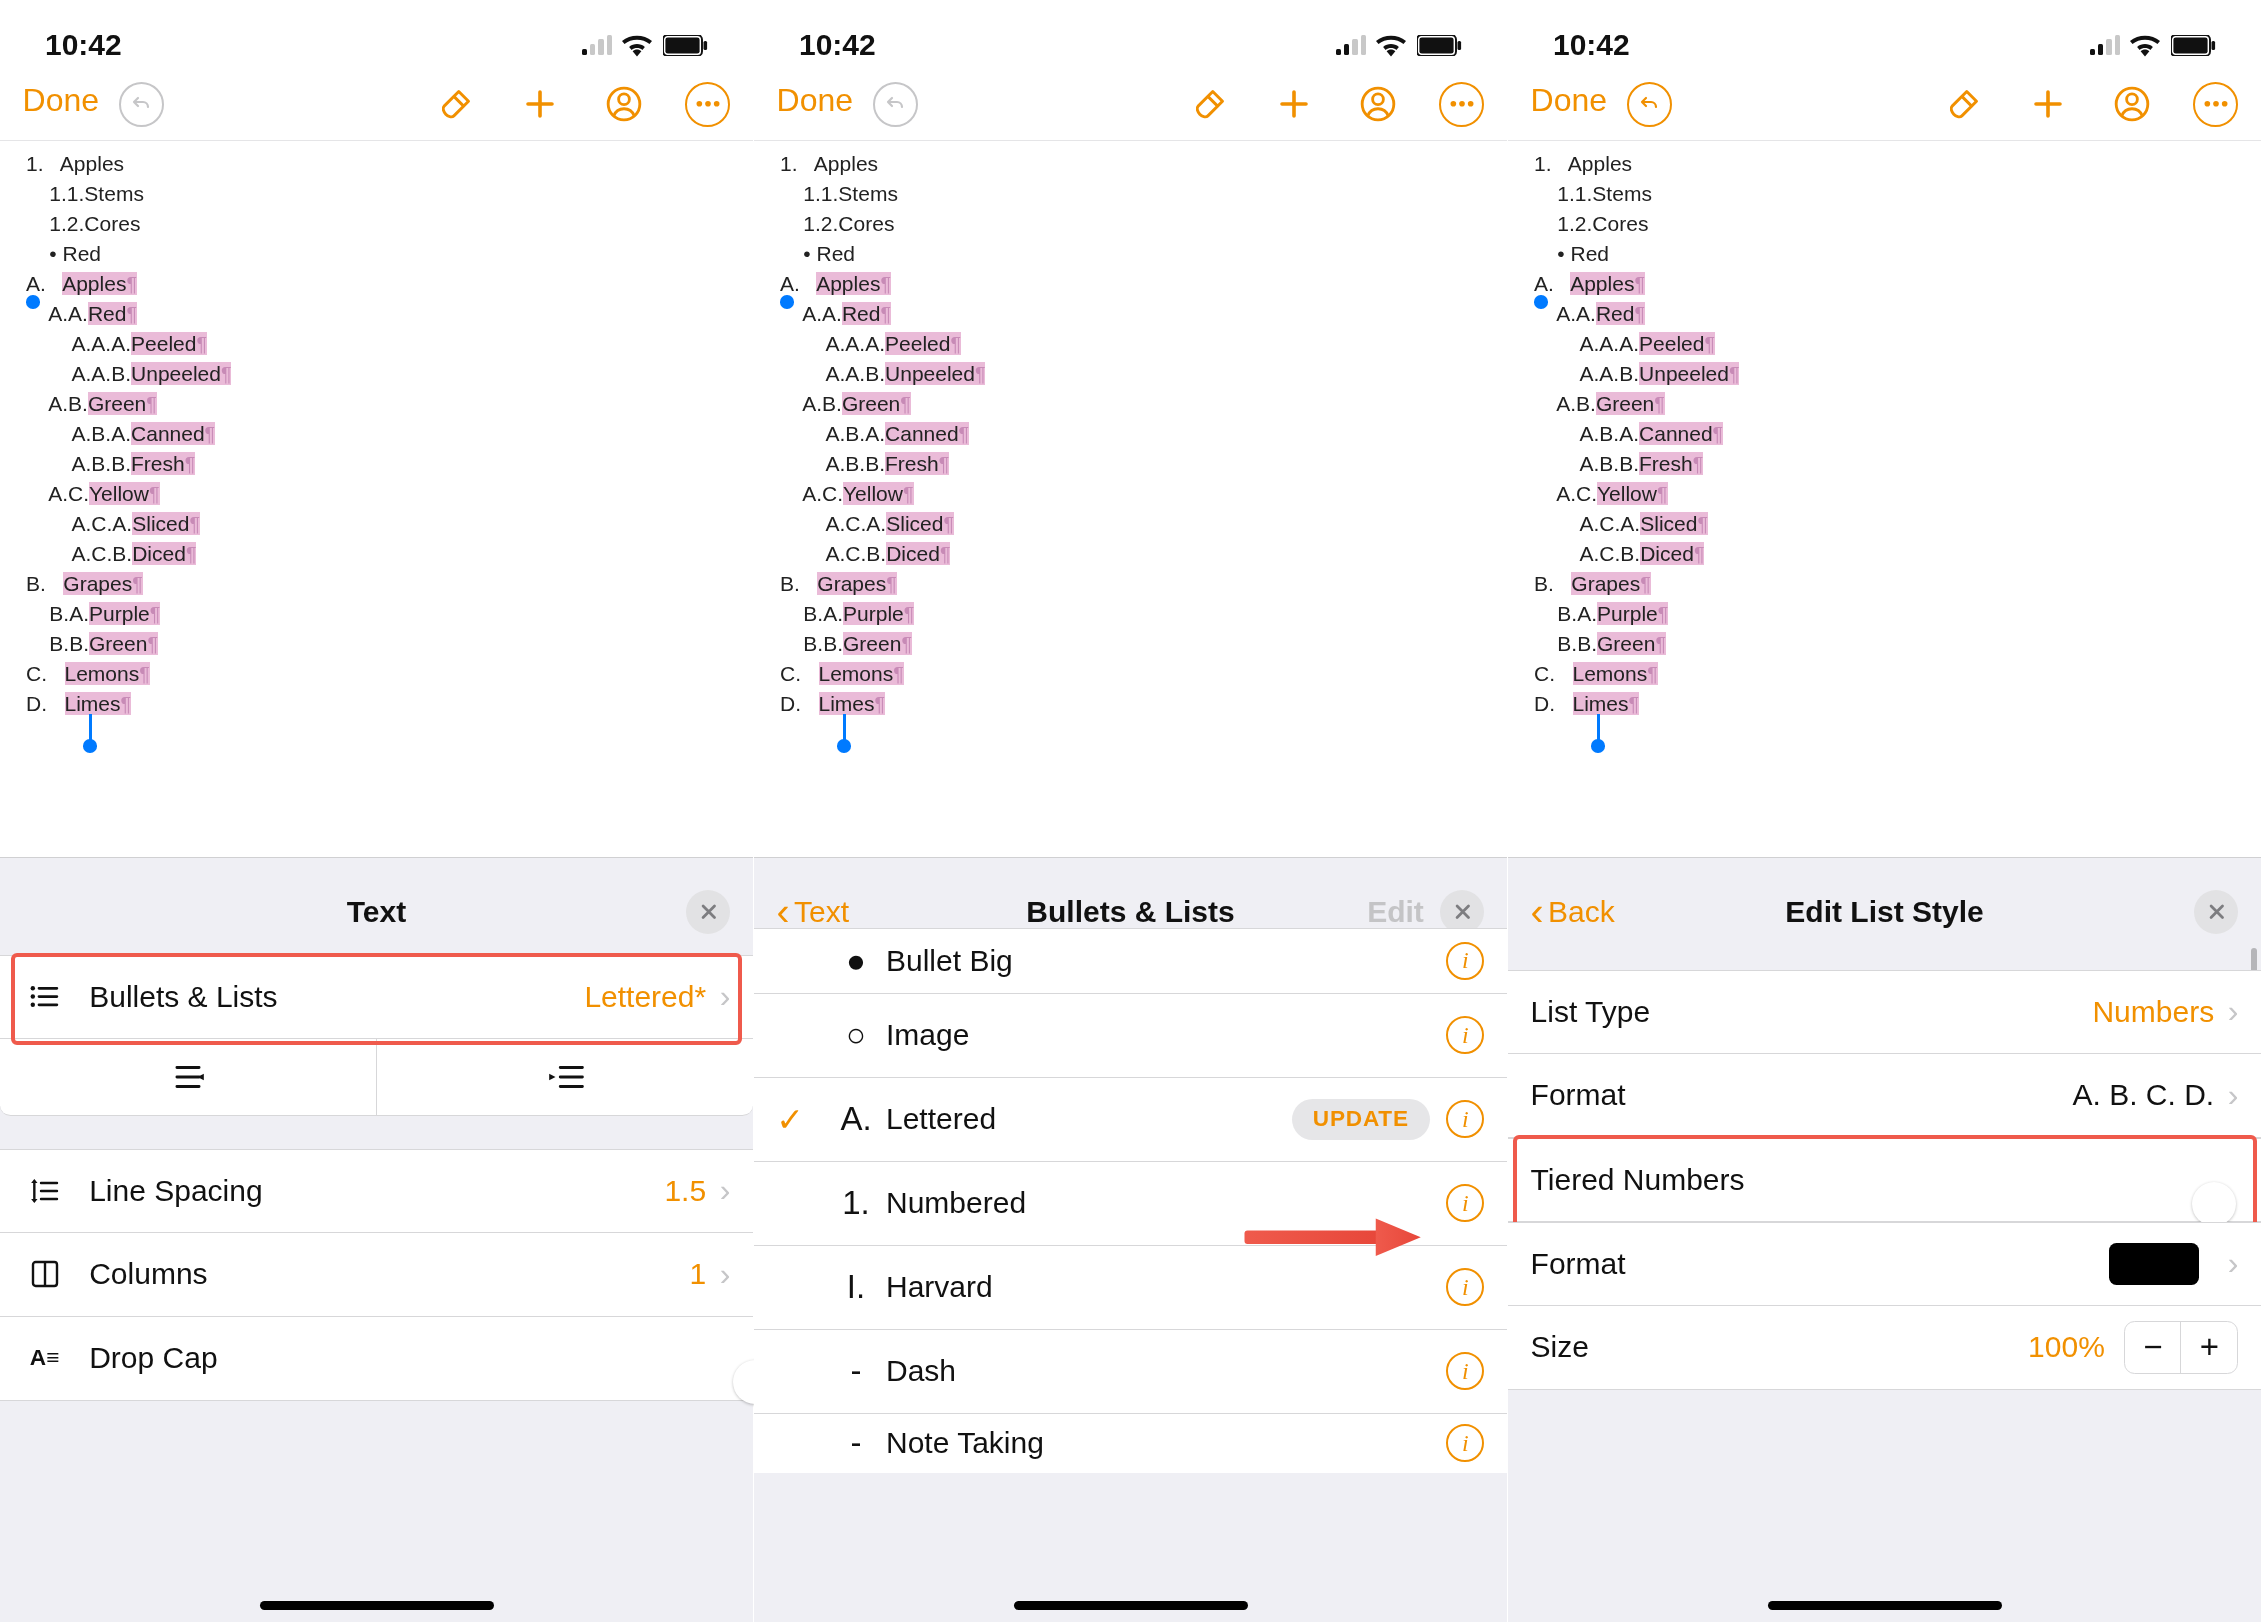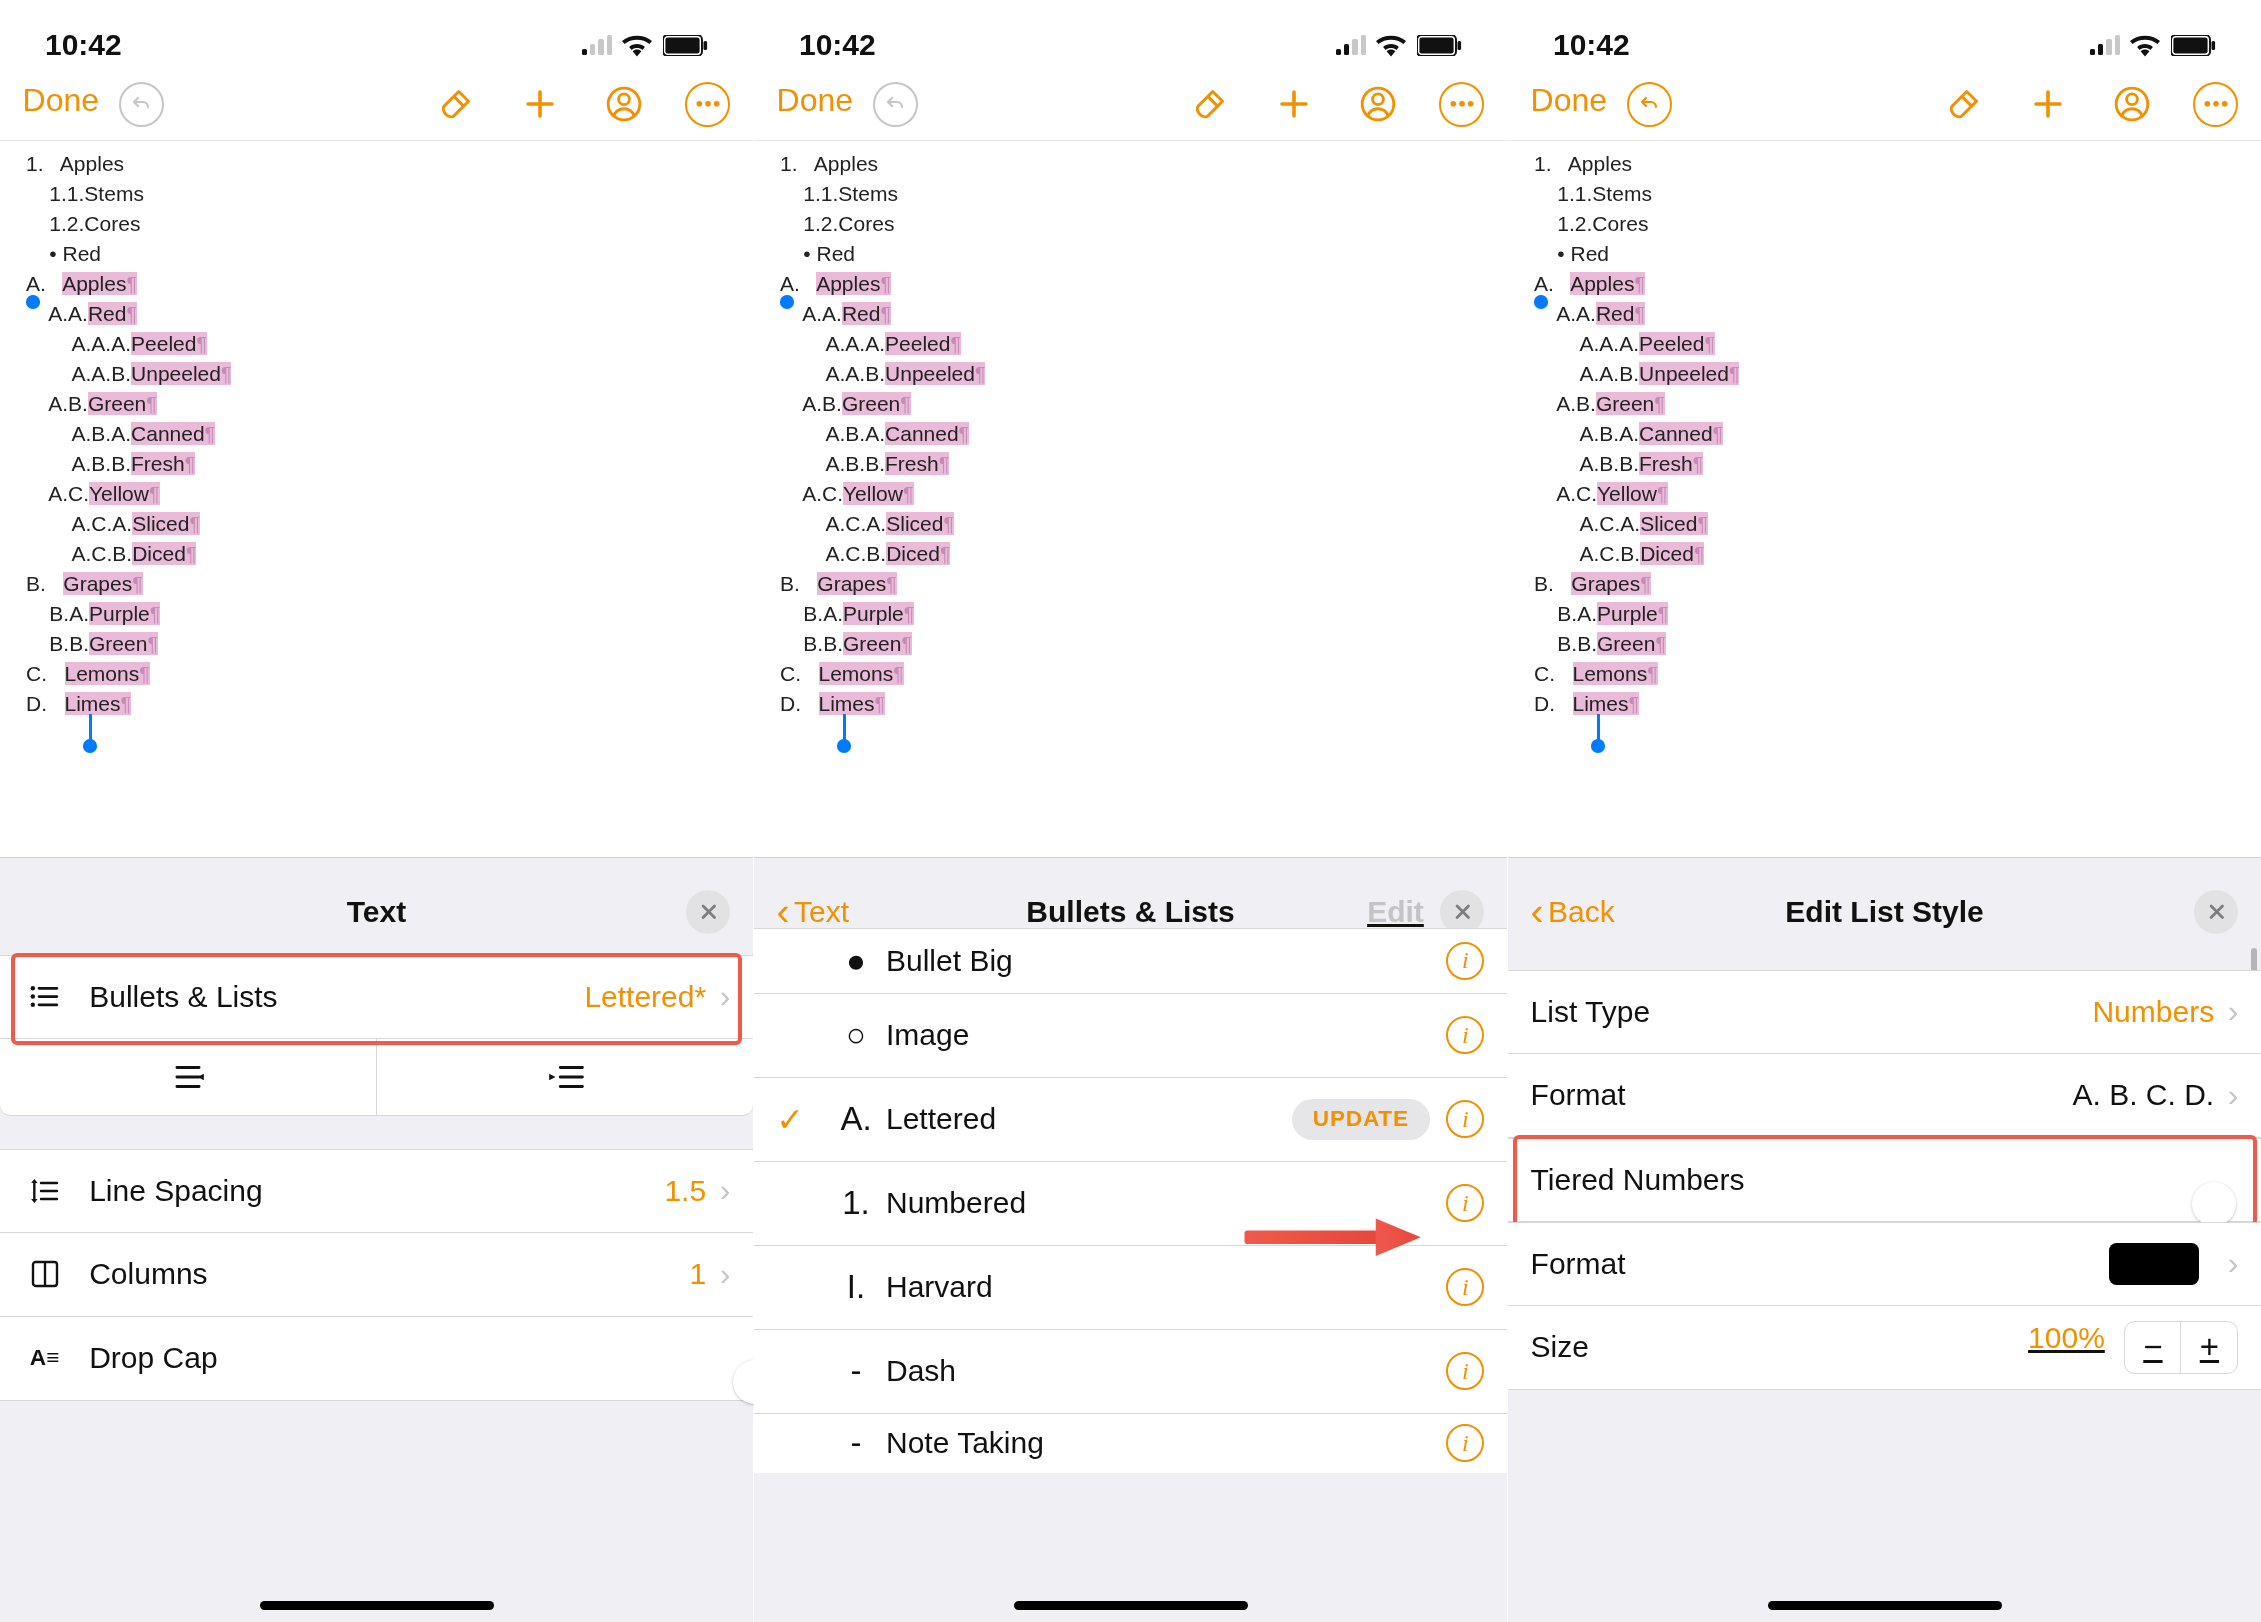--- a/index.html
+++ b/index.html
@@ -46,21 +46,21 @@
   .dl{white-space:pre;}
   .hl{background:var(--hl);}
   .pil{color:#b16aa1;opacity:.6;font-size:19.6px;}
   .handle{position:absolute;width:13.6px;height:13.6px;background:var(--sel-handle);border-radius:50%;}
   .caret{position:absolute;width:3px;height:26px;background:var(--sel-handle);}
 
   
   .panel{flex:1;background:var(--panel);border-top:0.8px solid #d0d0d2;position:relative;padding-top:15px;}
   .panel-header{display:flex;align-items:center;justify-content:center;position:relative;height:77px;font-size:30px;font-weight:600;color:#111;}
   .ph-left{position:absolute;left:22.6px;display:flex;align-items:center;gap:4.5px;color:var(--orange);font-size:30px;font-weight:400;}
-  .ph-right{position:absolute;right:22.6px;display:flex;align-items:center;gap:16.6px;text-decoration:underline;}
+  .ph-right{position:absolute;right:22.6px;display:flex;align-items:center;gap:16.6px;}
   .close-x{width:44px;height:44px;border-radius:50%;background:#e2e2e4;display:flex;align-items:center;justify-content:center;color:#7d7d80;font-size:22.6px;}
   .edit-disabled{color:#c4c4c6;font-size:30px;}
 
   .row{display:flex;align-items:center;background:#fff;border-top:0.8px solid var(--border);border-bottom:0.8px solid var(--border);padding:0 22.6px;height:84px;font-size:30px;color:#111;position:relative;}
   .row + .row{border-top:none;}
   .row .lead-icon{width:44px;height:44px;display:flex;align-items:center;justify-content:center;color:#111;margin-right:22.6px;}
   .row .value{margin-left:auto;color:var(--orange);font-size:30px;display:flex;align-items:center;gap:13.6px;}
   .chev{color:var(--muted);font-size:32px;margin-left:13.6px;}
 
   .indent-controls{display:flex;margin:0 22.6px;background:#fff;border:0.8px solid var(--border);border-radius:10.6px;overflow:hidden;height:77px;}
@@ -568,21 +568,21 @@
 
     <div class="row">
       <span>Format</span>
       <span style="margin-left:auto;display:flex;align-items:center;gap:15px;">
         <span class="swatch"></span>
         <span class="chev">›</span>
       </span>
     </div>
     <div class="row">
       <span>Size</span>
-      <span style="margin-left:auto;display:flex;gap:19.6px;text-decoration:underline;">
+      <span style="margin-left:auto;display:flex;align-items:center;gap:19.6px;">
         <span style="color:var(--orange);">100%</span>
         <span class="stepper">
           <div>−</div>
           <div>+</div>
         </span>
       </span>
     </div>
 
     <div class="section-gap"></div>
 

